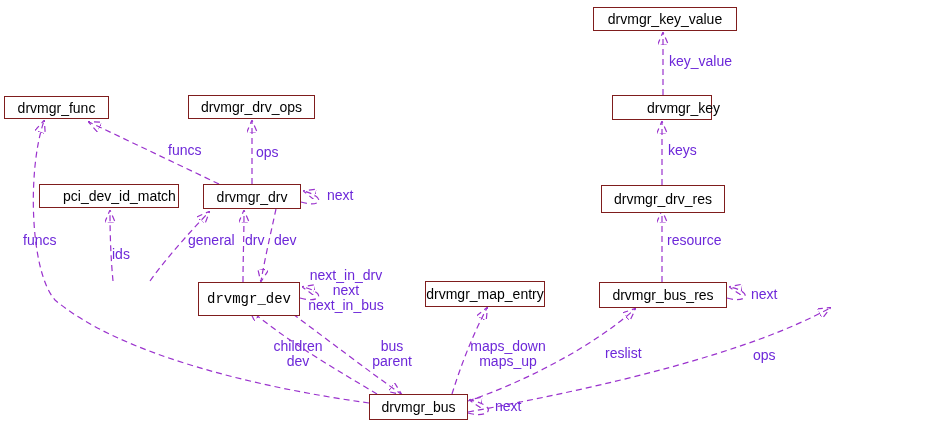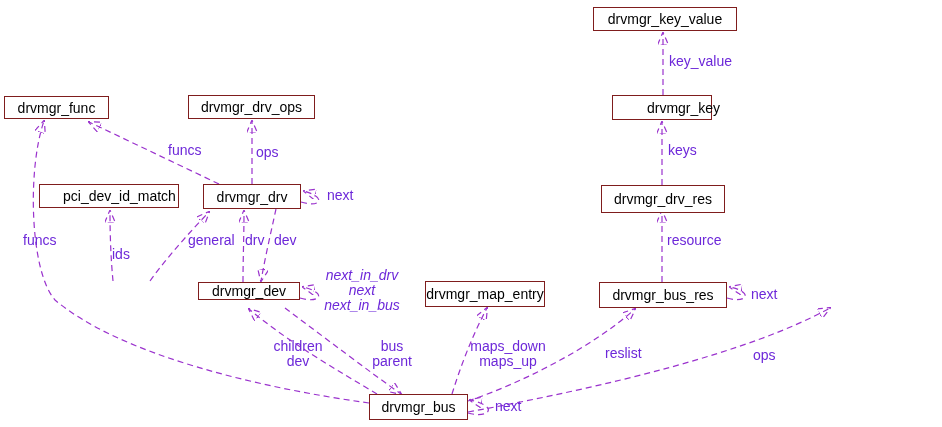--- a/index.html
+++ b/index.html
@@ -53,36 +53,36 @@
     <path d="M727,298 C747,304 754,292 730,287" marker-end="url(#arrow)"></path>
   </svg>
 
   <div class="node" style="left:593px;top:7px;width:144px;height:24px;">drvmgr_key_value</div>
   <div class="node" style="left:188px;top:95px;width:127px;height:24px;">drvmgr_drv_ops</div>
   <div class="node" style="left:4px;top:96px;width:105px;height:23px;">drvmgr_func</div>
   <div class="node" style="left:612px;top:95px;width:100px;height:25px;padding-left:43px;">drvmgr_key</div>
   <div class="node" style="left:39px;top:184px;width:140px;height:24px;padding-left:21px;">pci_dev_id_match</div>
   <div class="node" style="left:203px;top:184px;width:98px;height:25px;">drvmgr_drv</div>
   <div class="node" style="left:601px;top:185px;width:124px;height:28px;">drvmgr_drv_res</div>
-  <div class="node" style="left:198px;top:282px;width:102px;height:18px;">drvmgr_dev</div>
+  <div class="node" style="left:198px;top:282px;width:102px;height:34px;font-family:Liberation Mono, monospace;">drvmgr_dev</div>
   <div class="node" style="left:425px;top:281px;width:120px;height:26px;">drvmgr_map_entry</div>
   <div class="node" style="left:599px;top:282px;width:128px;height:26px;">drvmgr_bus_res</div>
   <div class="node" style="left:369px;top:394px;width:99px;height:26px;">drvmgr_bus</div>
 
   <div class="edge-label" style="left:669px;top:54px;">key_value</div>
   <div class="edge-label" style="left:668px;top:143px;text-align:center;">keys</div>
   <div class="edge-label" style="left:667px;top:233px;">resource</div>
   <div class="edge-label" style="left:256px;top:145px;">ops</div>
   <div class="edge-label" style="left:168px;top:143px;">funcs</div>
   <div class="edge-label" style="left:327px;top:188px;">next</div>
   <div class="edge-label" style="left:188px;top:233px;">general</div>
   <div class="edge-label" style="left:112px;top:219px;margin-top:28px;">ids</div>
   <div class="edge-label" style="left:245px;top:233px;">drv</div>
   <div class="edge-label" style="left:274px;top:233px;">dev</div>
-  <div class="edge-label center" style="left:318px;top:268px;width:88px;font-style:italic;">next_in_drv
+  <div class="edge-label center" style="left:302px;top:268px;width:88px;">next_in_drv
 next
 next_in_bus</div>
   <div class="edge-label center" style="left:266px;top:339px;width:64px;">children
 dev</div>
   <div class="edge-label center" style="left:366px;top:339px;width:52px;">bus
 parent</div>
   <div class="edge-label center" style="left:464px;top:339px;width:88px;">maps_down
 maps_up</div>
   <div class="edge-label" style="left:495px;top:399px;">next</div>
   <div class="edge-label" style="left:605px;top:346px;">reslist</div>

